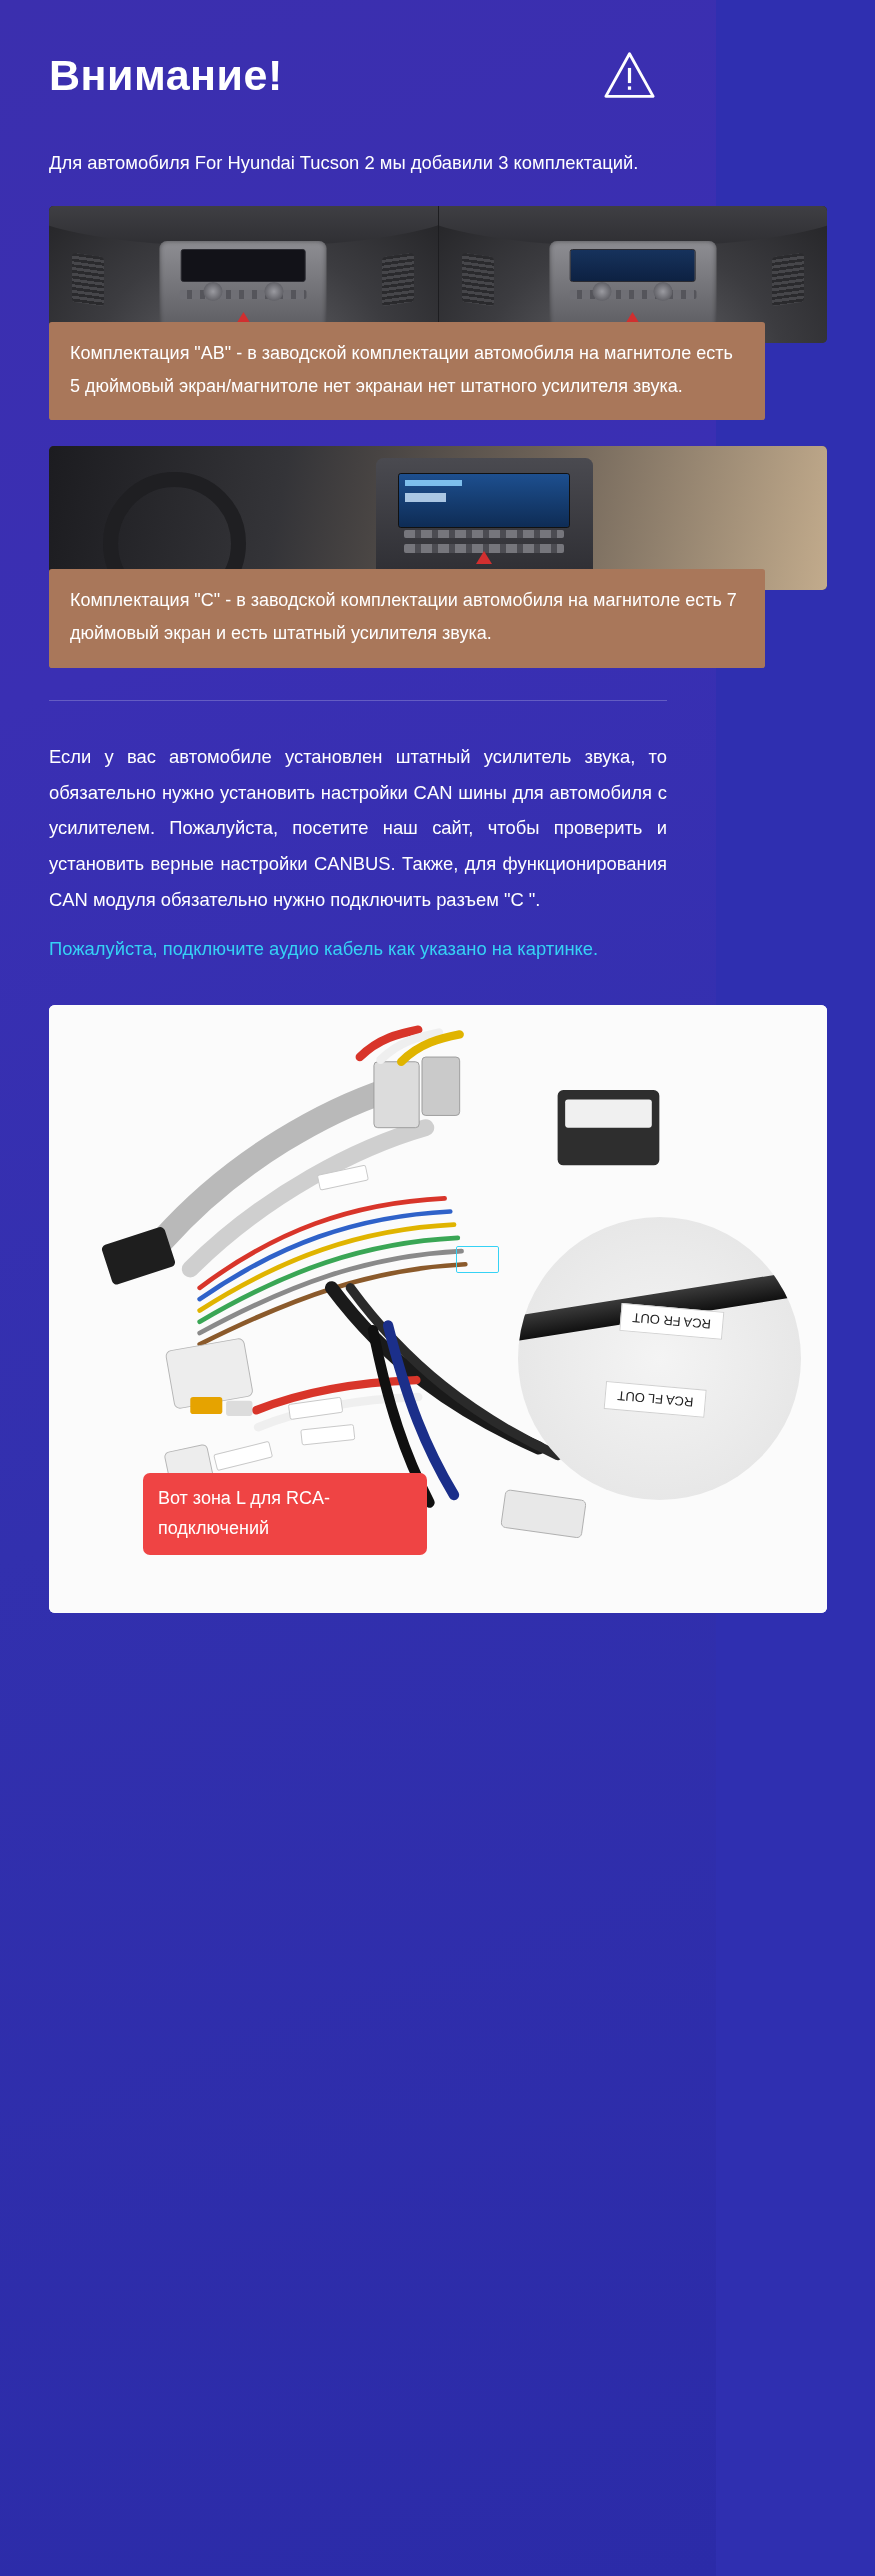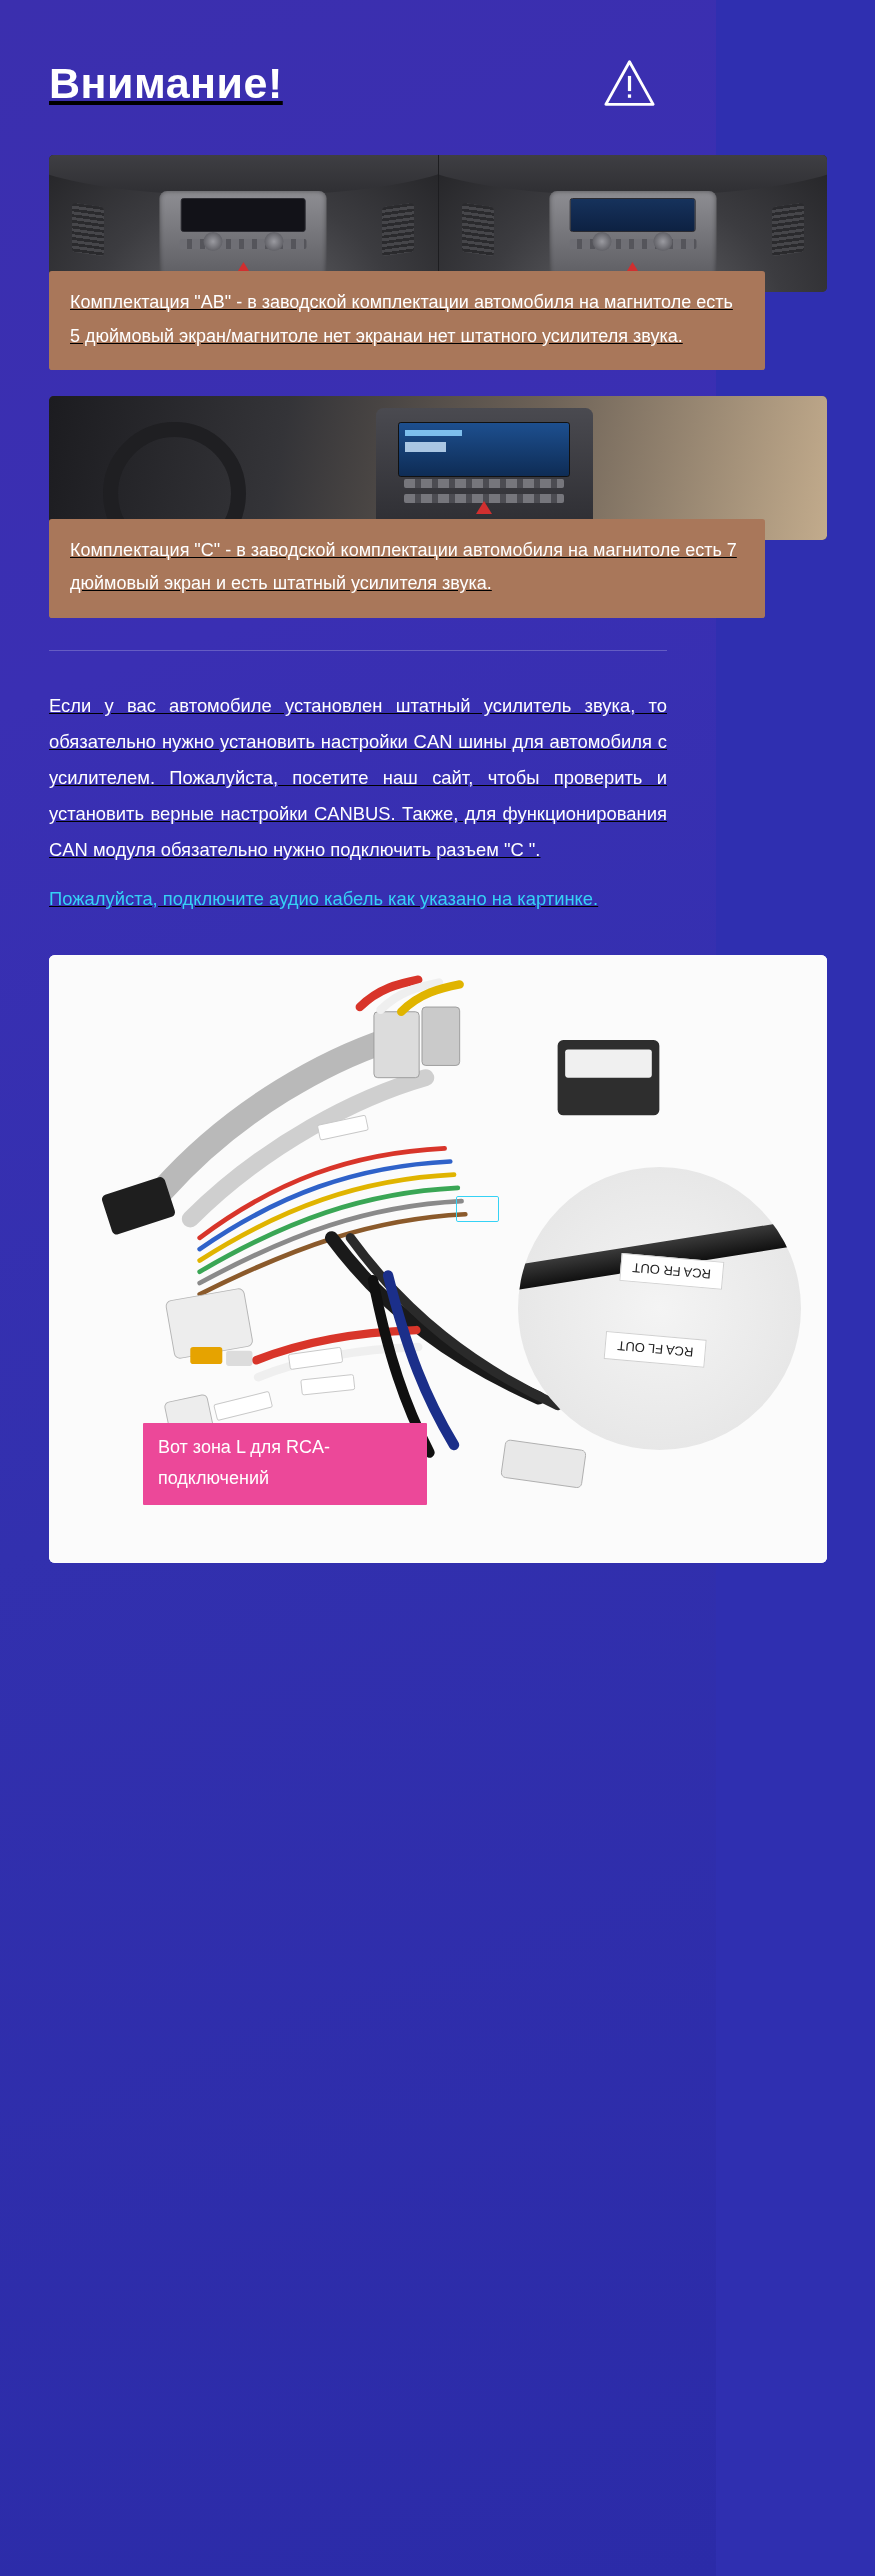--- a/index.html
+++ b/index.html
@@ -12,22 +12,21 @@
     background: #2f2fb0;
     font-family: "Liberation Sans", sans-serif;
     overflow: hidden;
   }
   .page {
     position: relative;
     width: 716px;
     height: 2576px;
     background: linear-gradient(160deg, #3b2fae 0%, #3a2fb3 25%, #3230ae 55%, #2b2ba8 100%);
     box-sizing: border-box;
-    padding: 8px 49px;
-    text-decoration: underline;
+    padding: 0 49px;
   }
   
   .header {
     display: flex;
     align-items: center;
     justify-content: space-between;
     padding-top: 49px;
     padding-bottom: 9.4px;
   }
   .title {
@@ -246,26 +245,26 @@
     background: #ffffff;
     border-radius: 5.7px;
     position: relative;
     overflow: hidden;
   }
   .harness-canvas { position: absolute; inset: 0; }
   .callout {
     position: absolute;
     left: 94px;
     bottom: 58px;
-    background: #ec4899;
+    background: #ef4444;
     color: #ffffff;
     font-size: 18px;
     line-height: 1.7;
     padding: 9.4px 15px 11.3px 15px;
-    border-radius: 1px;
+    border-radius: 7px;
     max-width: 254px;
   }
   .zoom-circle {
     position: absolute;
     right: 26px;
     bottom: 113px;
     width: 283px;
     height: 283px;
     border-radius: 50%;
     background: radial-gradient(#f4f4f4, #e2e2e2);
@@ -313,20 +312,21 @@
     <div class="warn-icon">
       <svg viewBox="0 0 56 56" width="53" height="53" aria-hidden="true">
         <path d="M28 5 L53 50 L3 50 Z" fill="none" stroke="#ffffff" stroke-width="3" stroke-linejoin="round"></path>
         <rect x="26.3" y="20" width="3.4" height="16" fill="#ffffff"></rect>
         <rect x="26.3" y="39.5" width="3.4" height="3.6" fill="#ffffff"></rect>
       </svg>
     </div>
   </div>
 
   <div class="intro">
+    <p>Для автомобиля For Hyundai Tucson 2 мы добавили 3 комплектаций.</p>
   </div>
 
   <div class="photo-block">
     <div class="photo">
       <div class="dash-pair">
         <div class="dash">
           <div class="hood"></div>
           <div class="vent-l"></div>
           <div class="vent-r"></div>
           <div class="centre">

